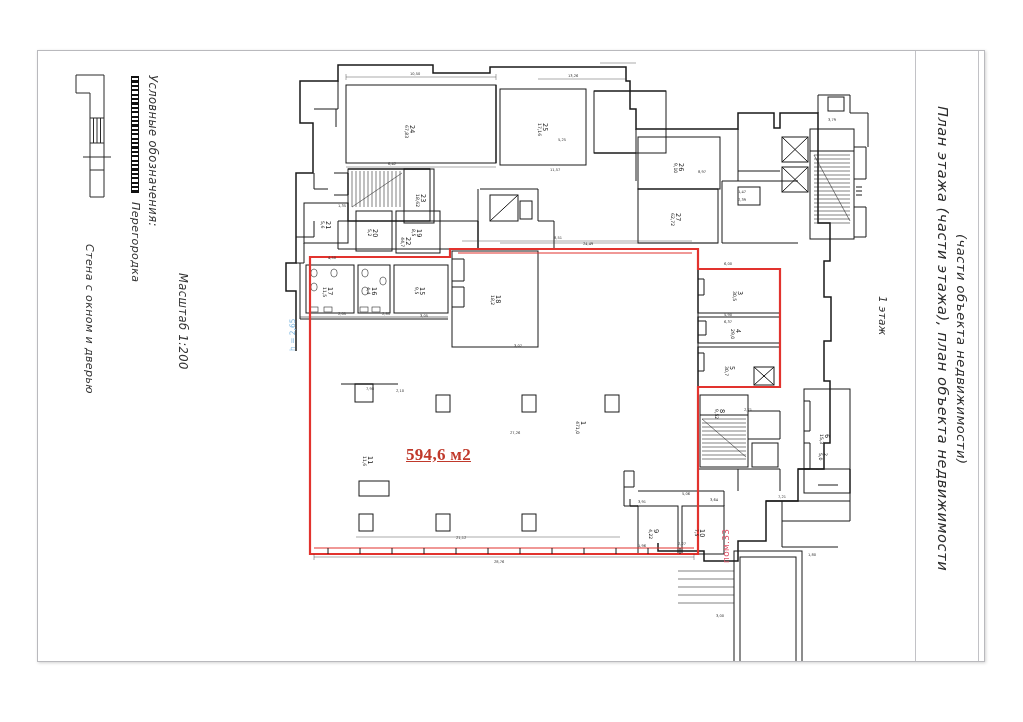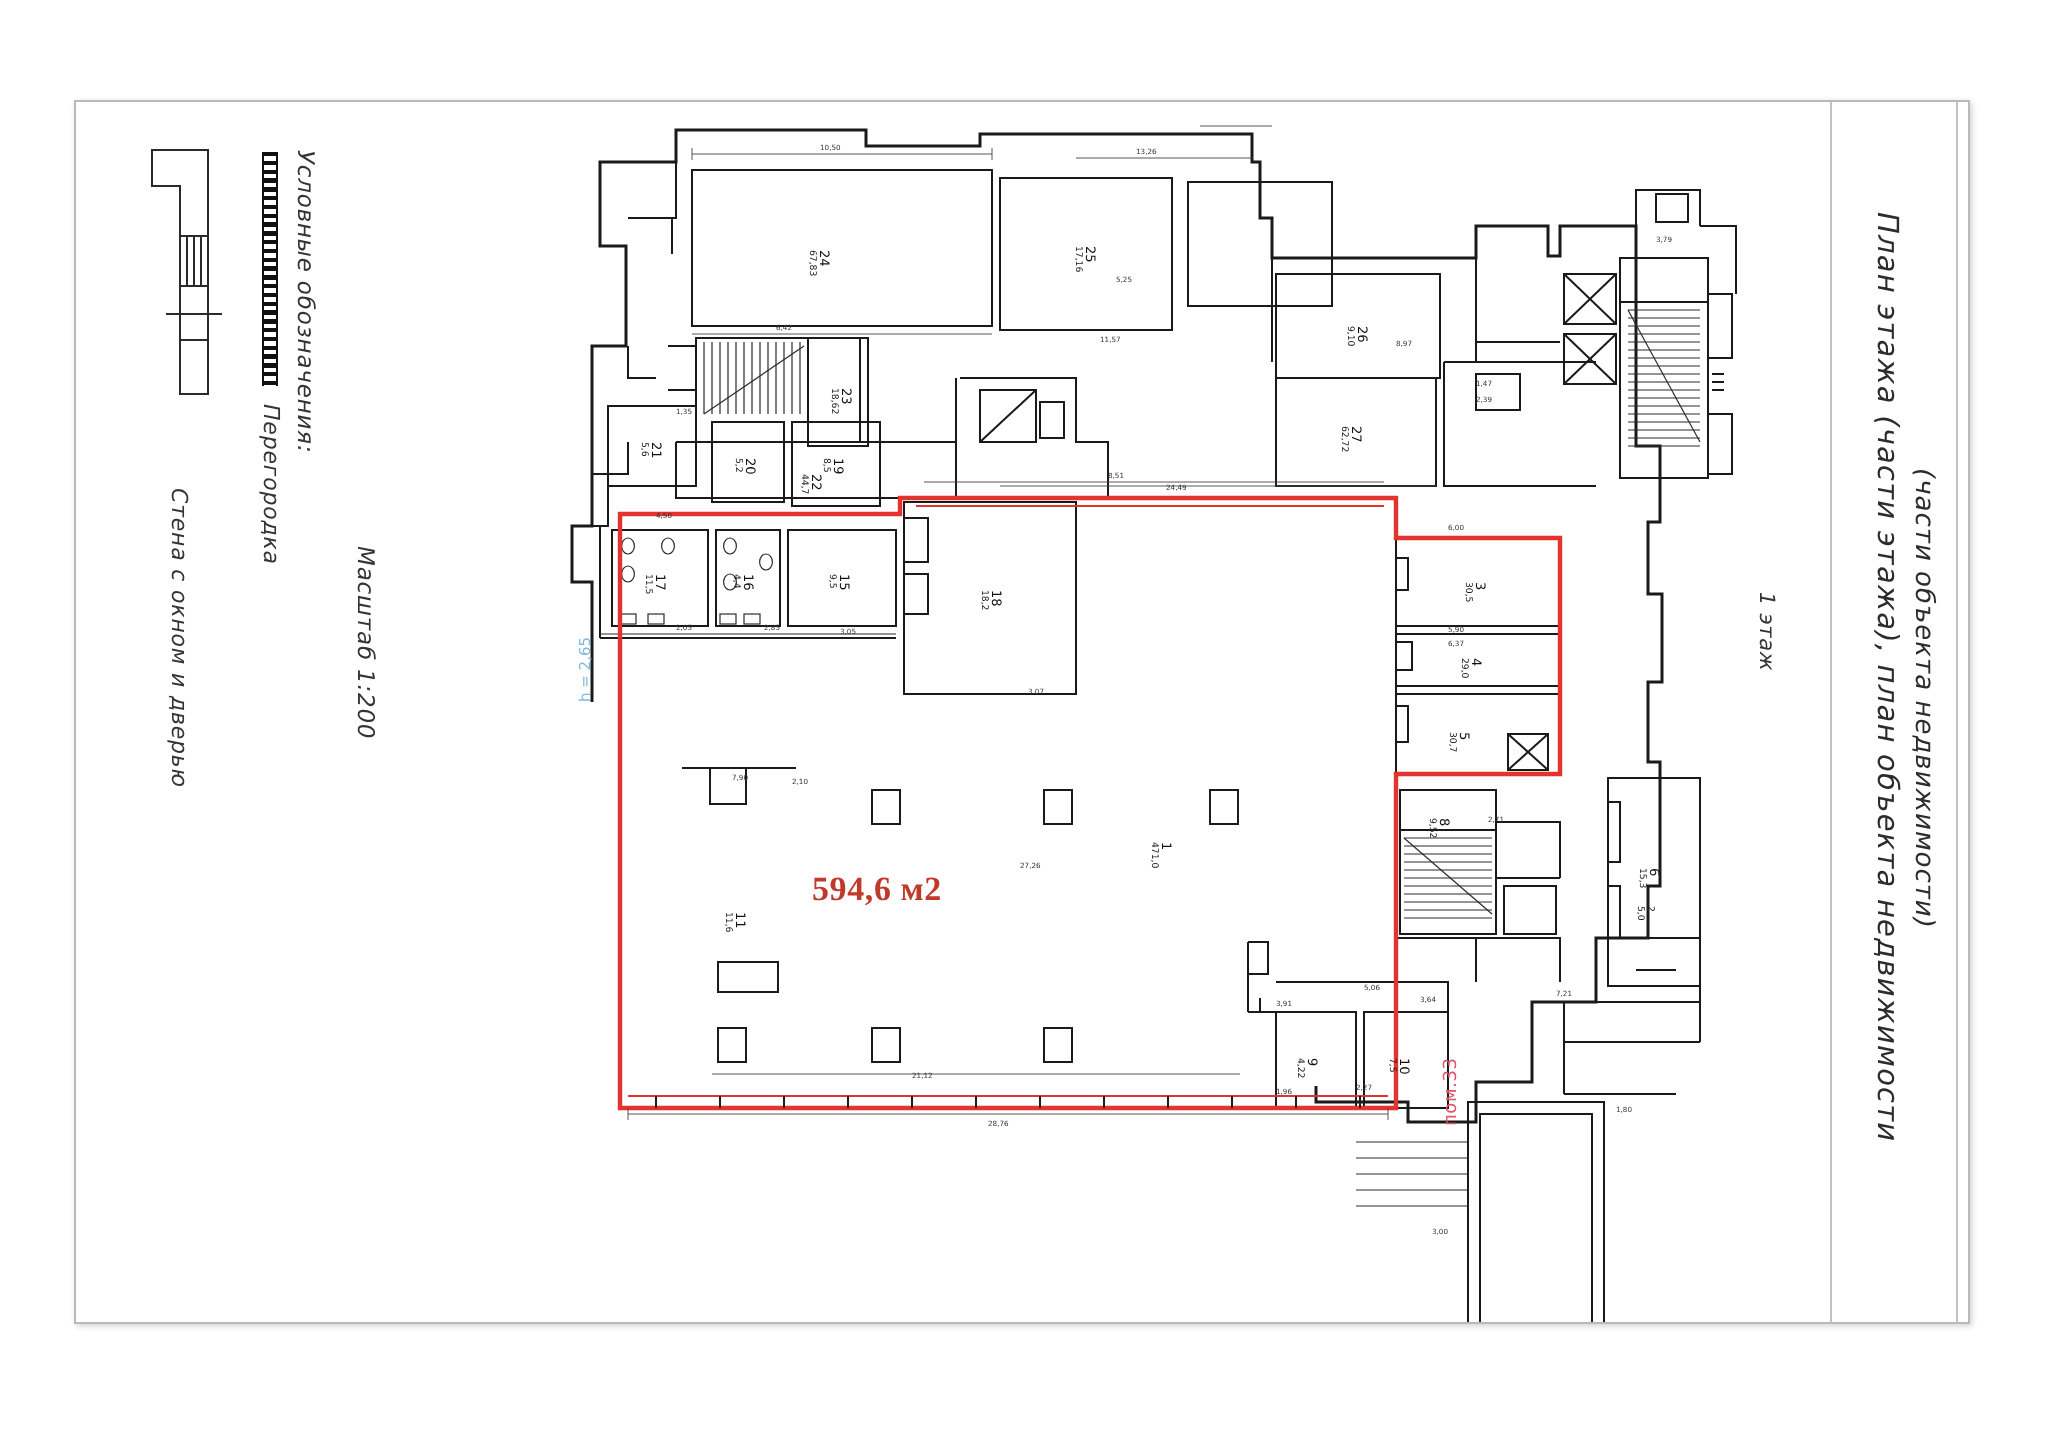--- a/index.html
+++ b/index.html
@@ -641,20 +641,20 @@
           <text class="dm" x="672" y="450">3,64</text>
           <text class="dm" x="700" y="142">1,47</text>
           <text class="dm" x="700" y="150">2,39</text>
           <text class="dm" x="600" y="496">1,96</text>
           <text class="dm" x="640" y="494">2,27</text>
         </g>
 
       </svg>
     </div>
 
-    <div class="area-label" style="left:368px; top:384px;">594,6 м2</div>
+    <div class="area-label" style="left:368px; top:394px;text-decoration:underline;">594,6 м2</div>
 
     <div class="pom-label" style="left:683px; top:512px; transform:rotate(-90deg);">пом.33</div>
 
     <div class="h-label" style="left:250px; top:300px; transform:rotate(-90deg);">h = 2,65</div>
 
   </div>
 </div>
 
 </body></html>

